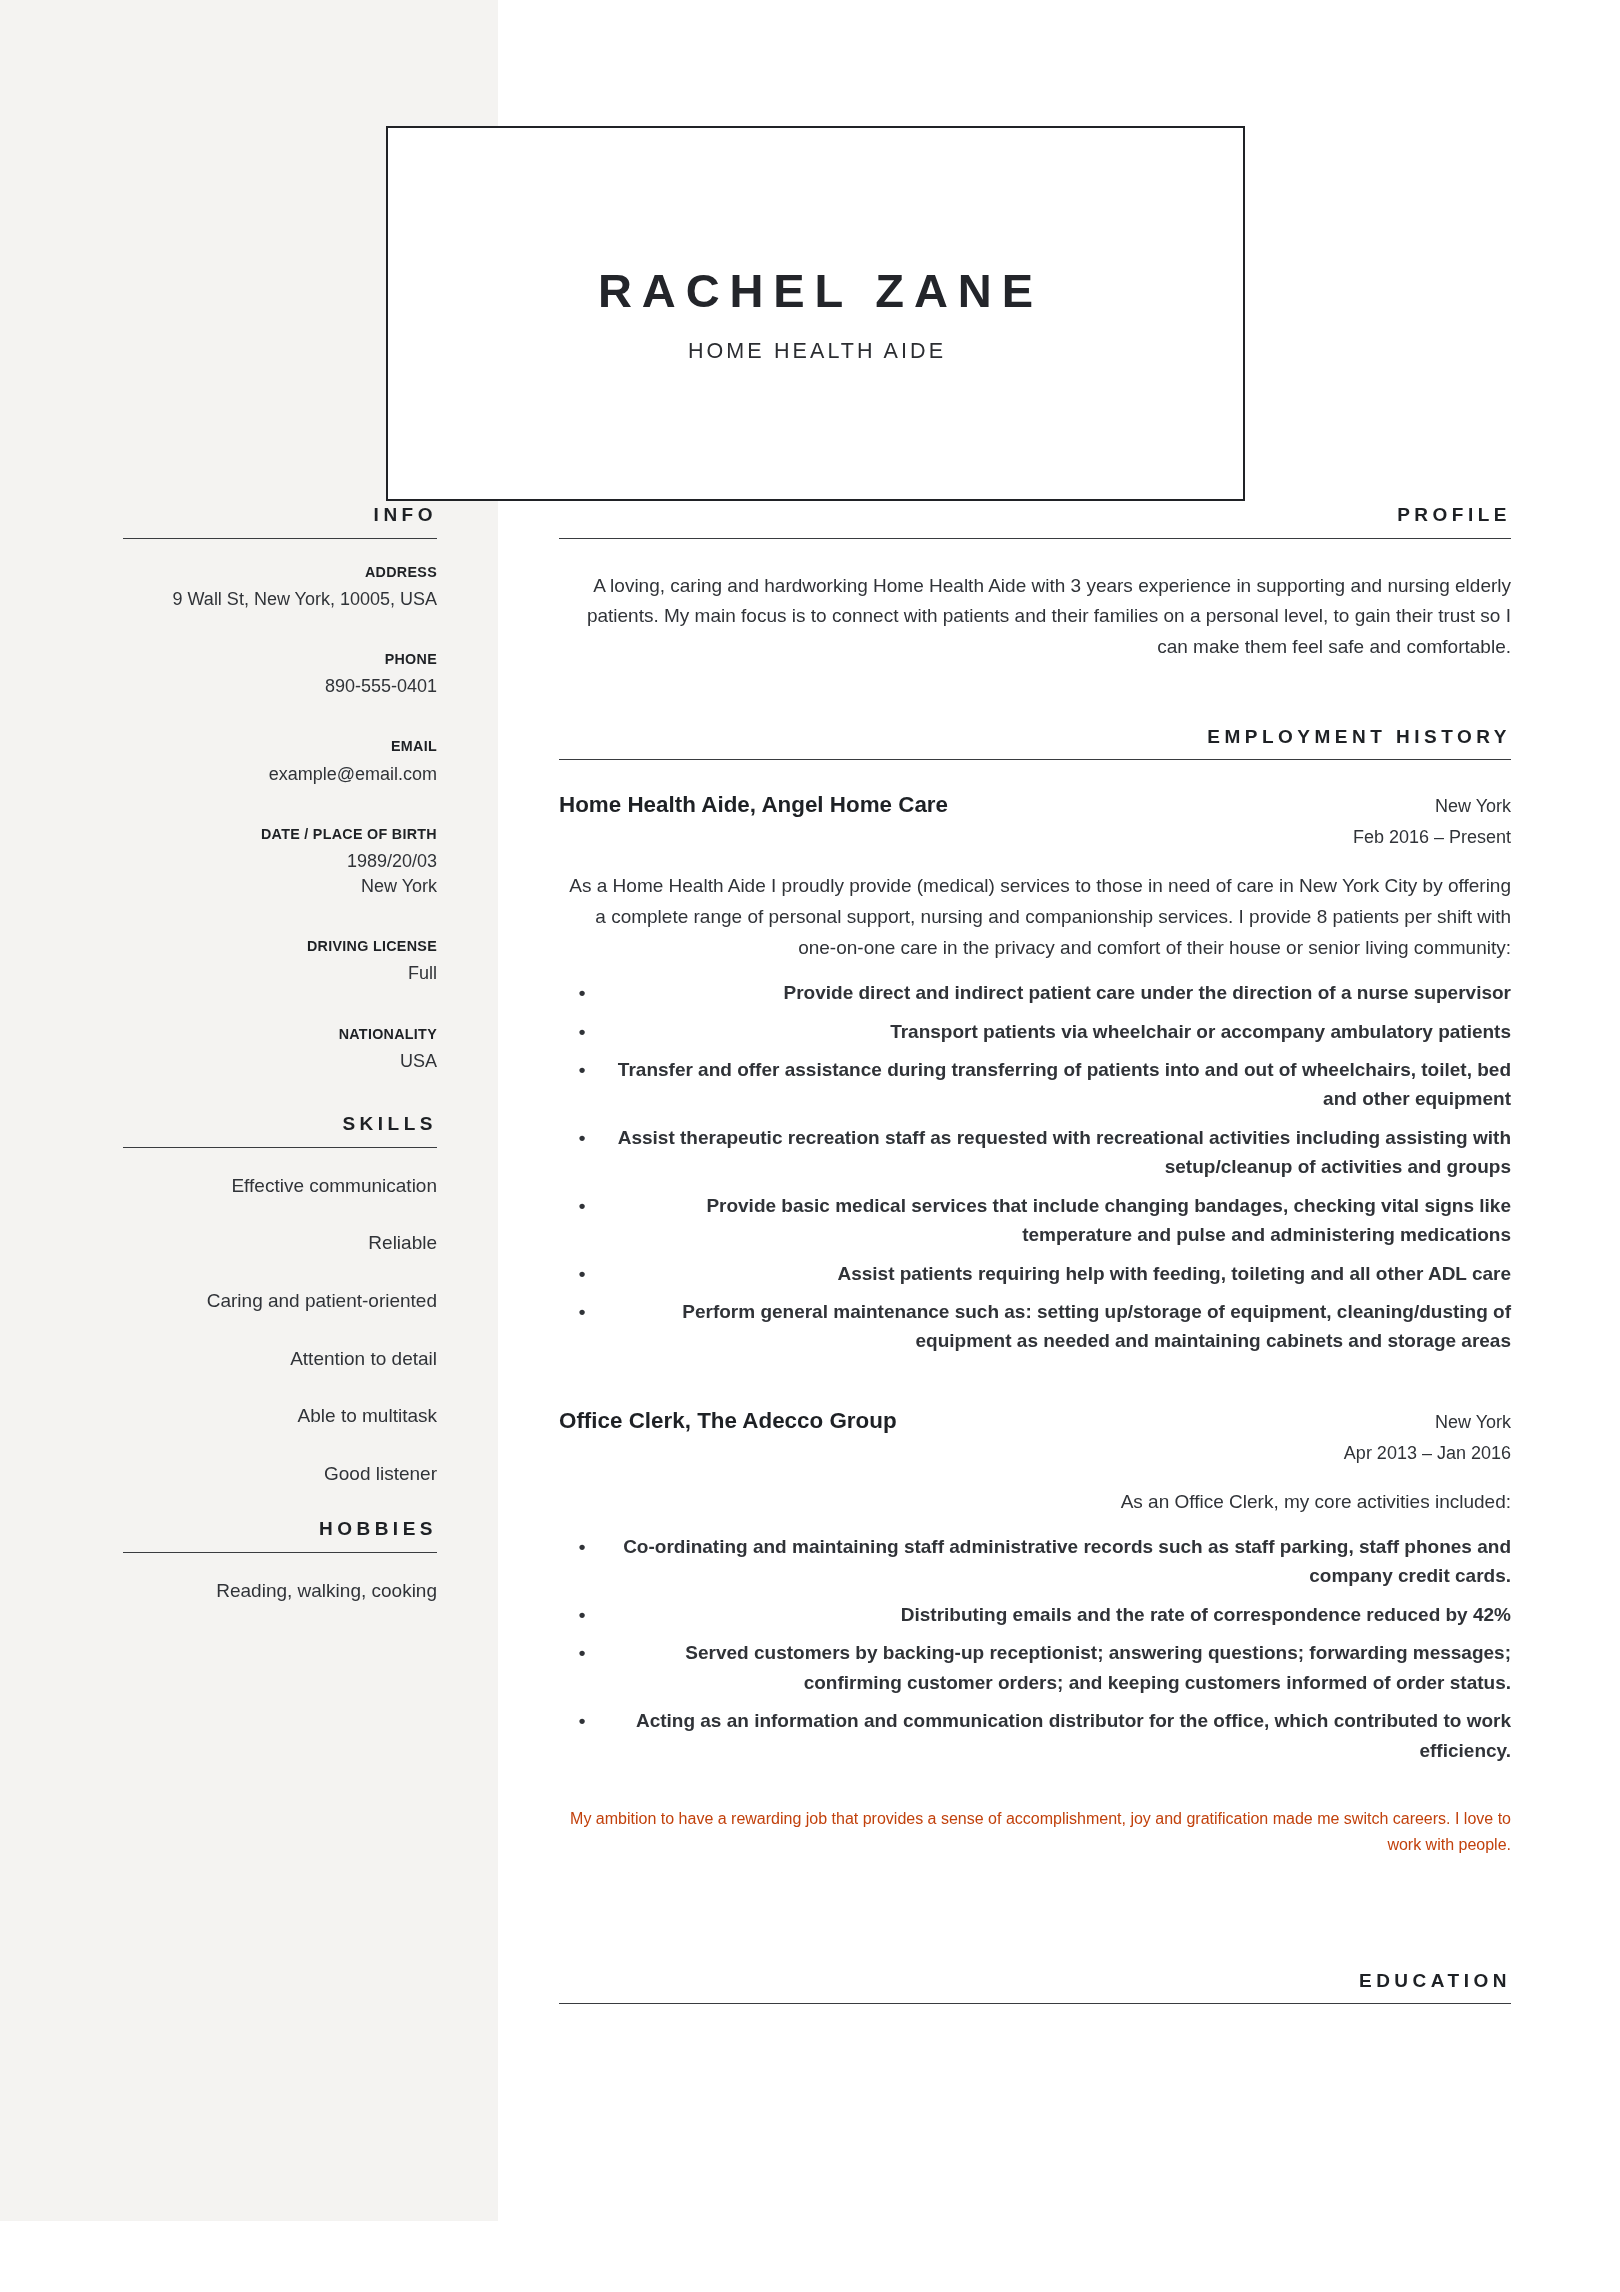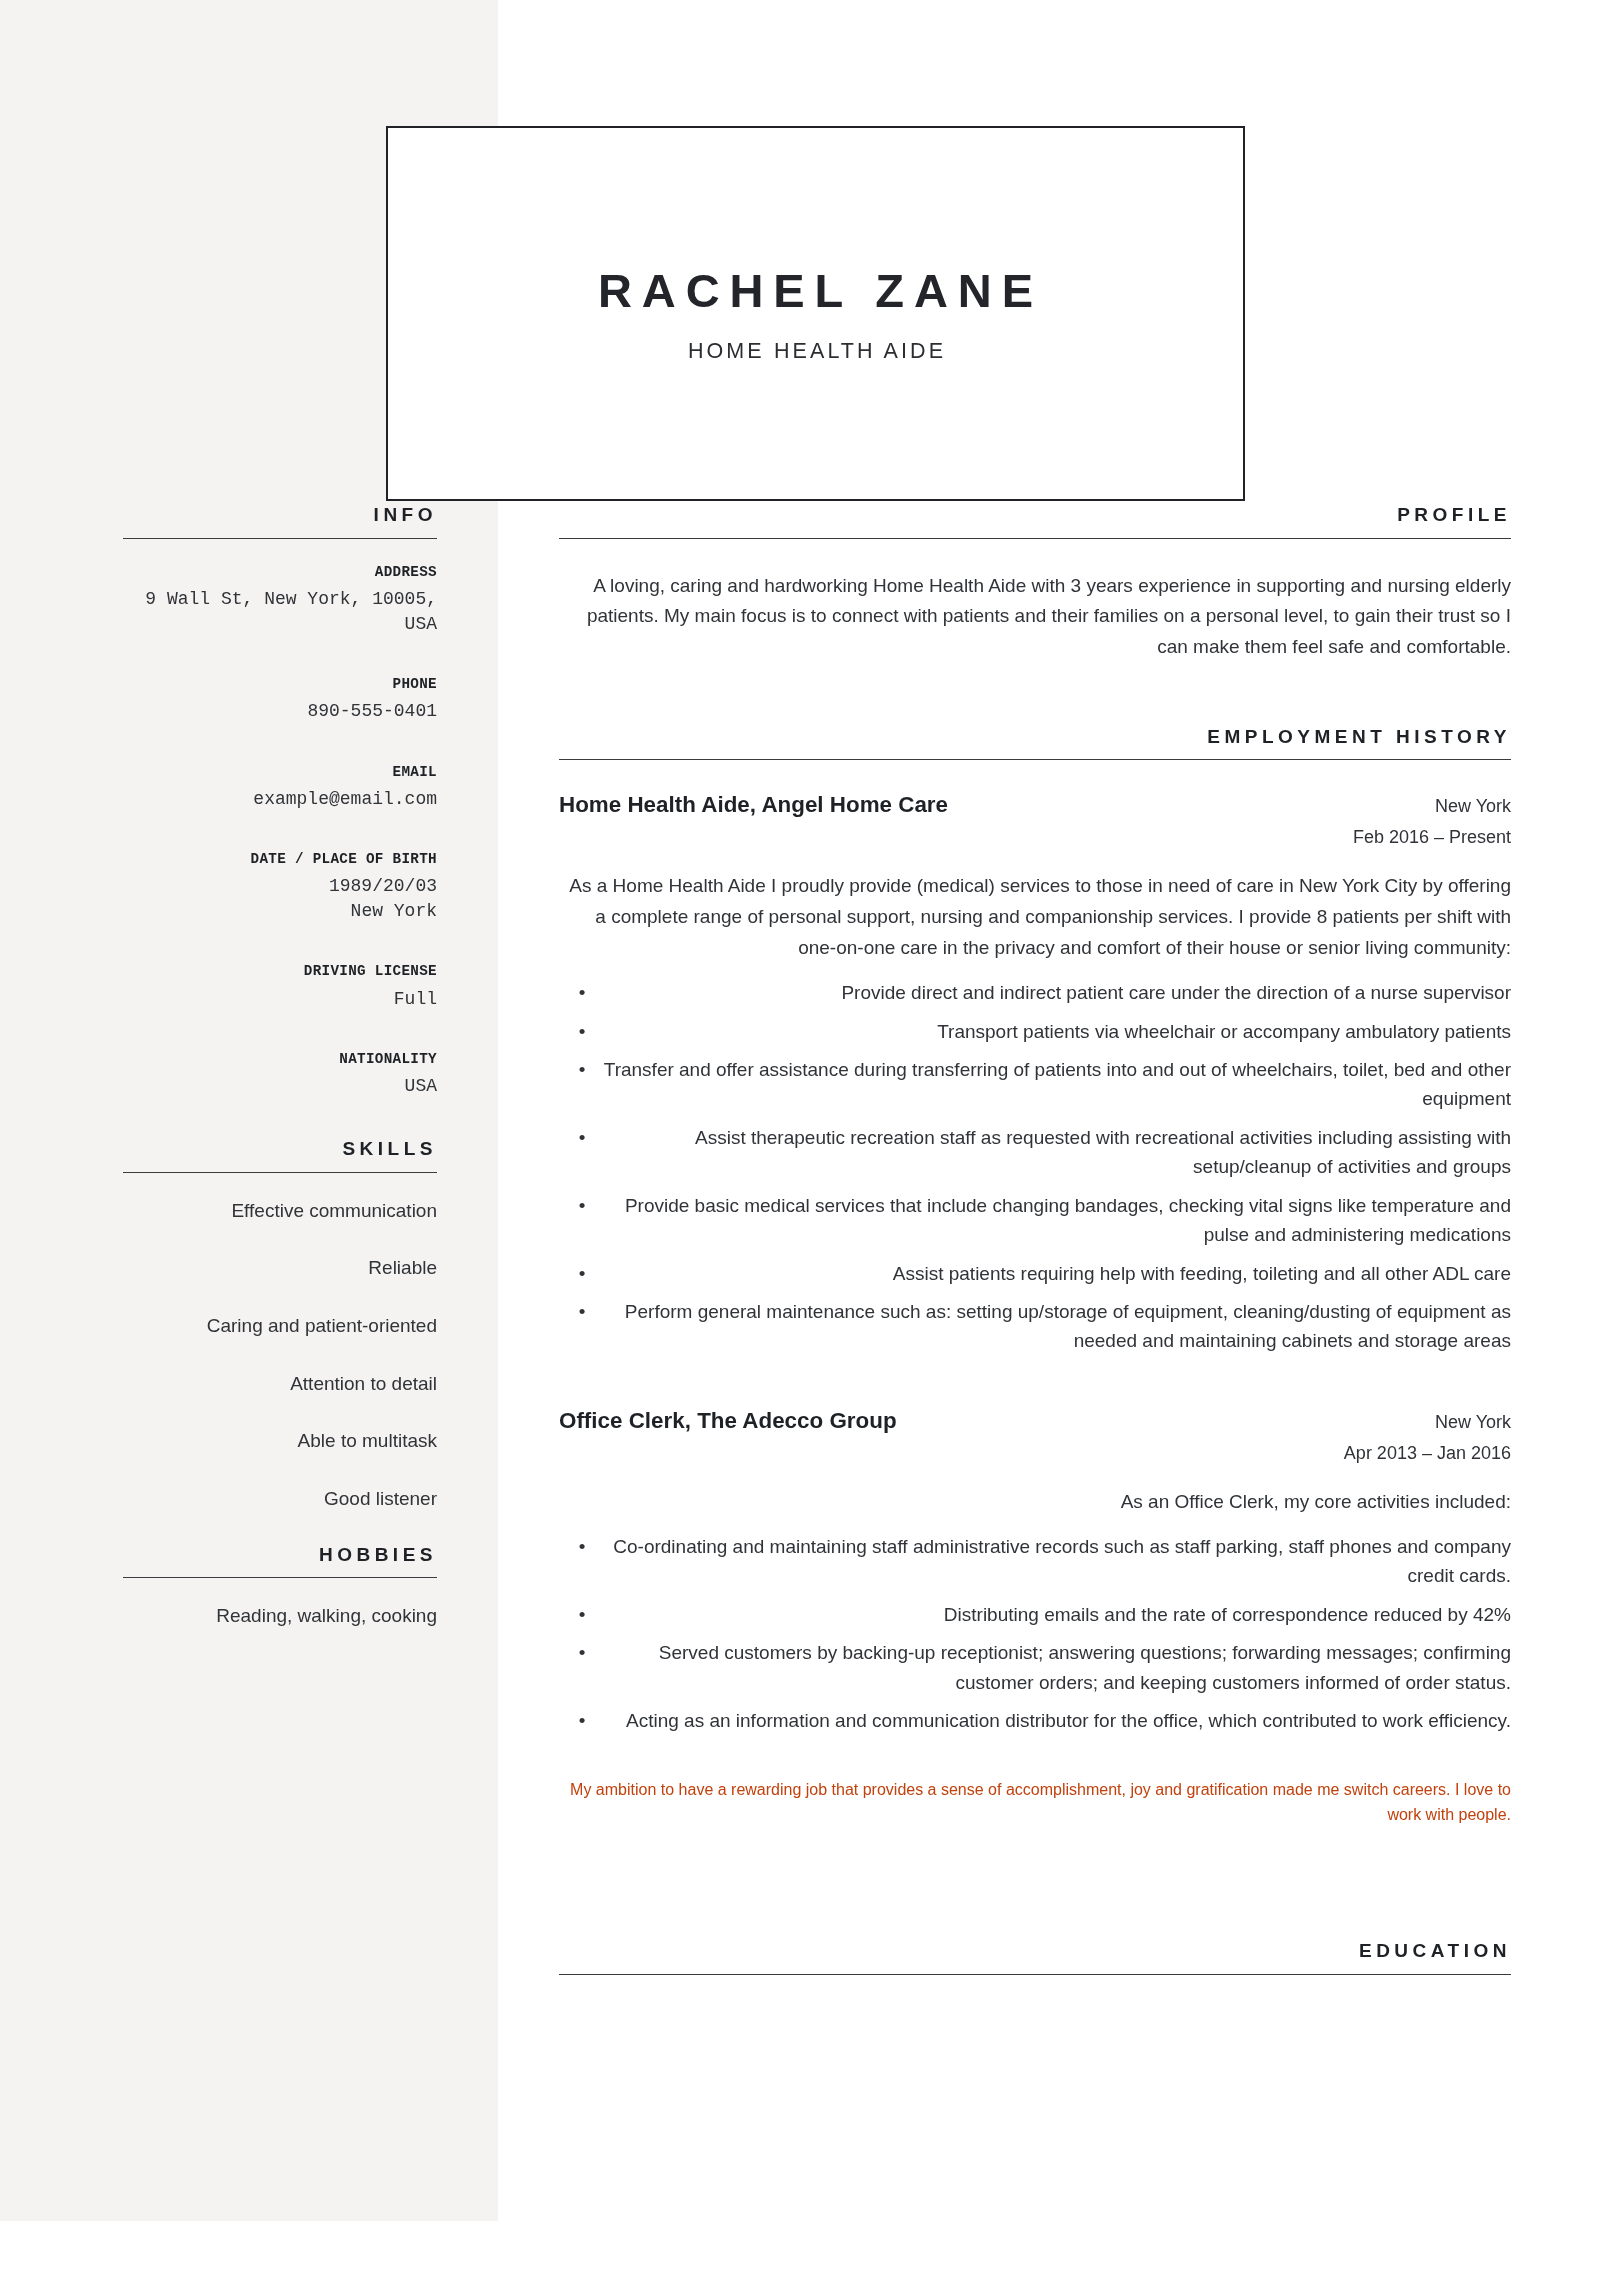--- a/index.html
+++ b/index.html
@@ -48,21 +48,21 @@
   .heading {
     font-size:19px; font-weight:700; letter-spacing:4.5px;
     color:#1e2125;
     padding-bottom:11.6px;
     border-bottom:1.8px solid #393b3f;
   }
   .sidebar .heading { margin-bottom:25px; }
   .main .heading { margin-bottom:32px; }
   .sidebar .section + .section { margin-top:24px; }
 
-  .info-field { margin-bottom:39px;font-family:Liberation Mono, monospace; }
+  .info-field { margin-bottom:39px; }
   .info-label {
     font-size:14.3px; font-weight:700; letter-spacing:0.3px;
     color:#1e2125; margin-bottom:7.2px;
   }
   .info-value { font-size:18px; line-height:1.4; color:#303338; }
 
   .skill-item, .hobby-item {
     font-size:19px; line-height:1.35; color:#303338;
     margin-bottom:32px;
   }
@@ -70,21 +70,21 @@
   .body-text { font-size:19px; line-height:1.62; color:#303338; }
 
   .employment-section { margin-top:63px; }
 
   .job-header { display:flex; justify-content:space-between; align-items:baseline; }
   .job-title { font-size:22.4px; font-weight:700; color:#1e2125; }
   .job-location { font-size:18px; color:#303338; }
   .job-dates { font-size:18px; color:#303338; margin-top:9px; }
   .job-summary { margin-top:23px; font-size:19px; line-height:1.62; color:#303338; }
 
-  .job-bullets { list-style:none; margin-top:14.3px; }
+  .job-bullets { list-style:none; margin-top:14.3px;font-weight:bold; }
   .job-bullets li {
     position:relative; padding-left:43px;
     font-size:19px; line-height:1.55; color:#303338;
     margin-bottom:9px;
   }
   .job-bullets li::before {
     content:"\2022";
     position:absolute; left:19.7px; top:0;
     color:#303338;
   }

